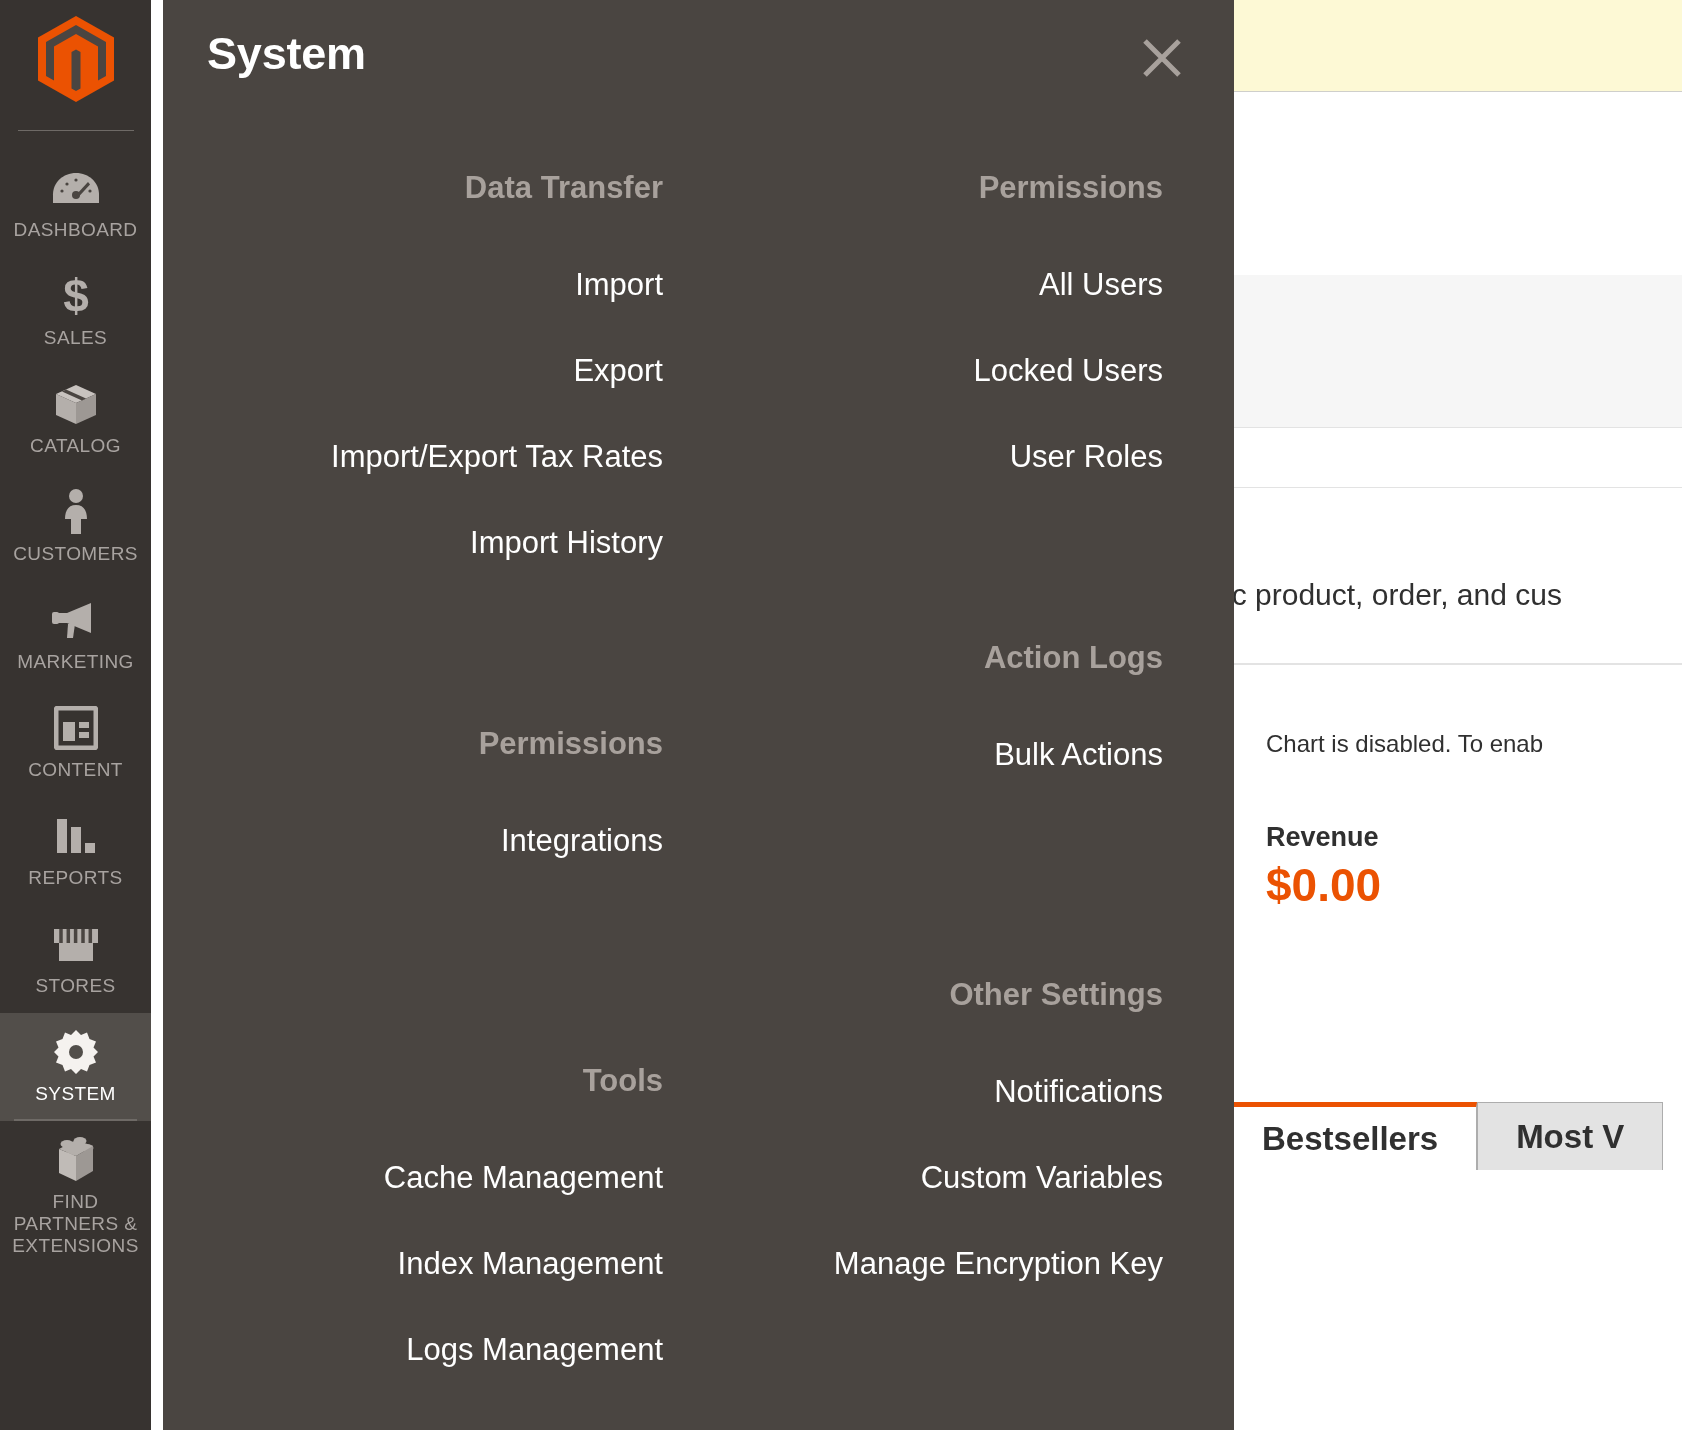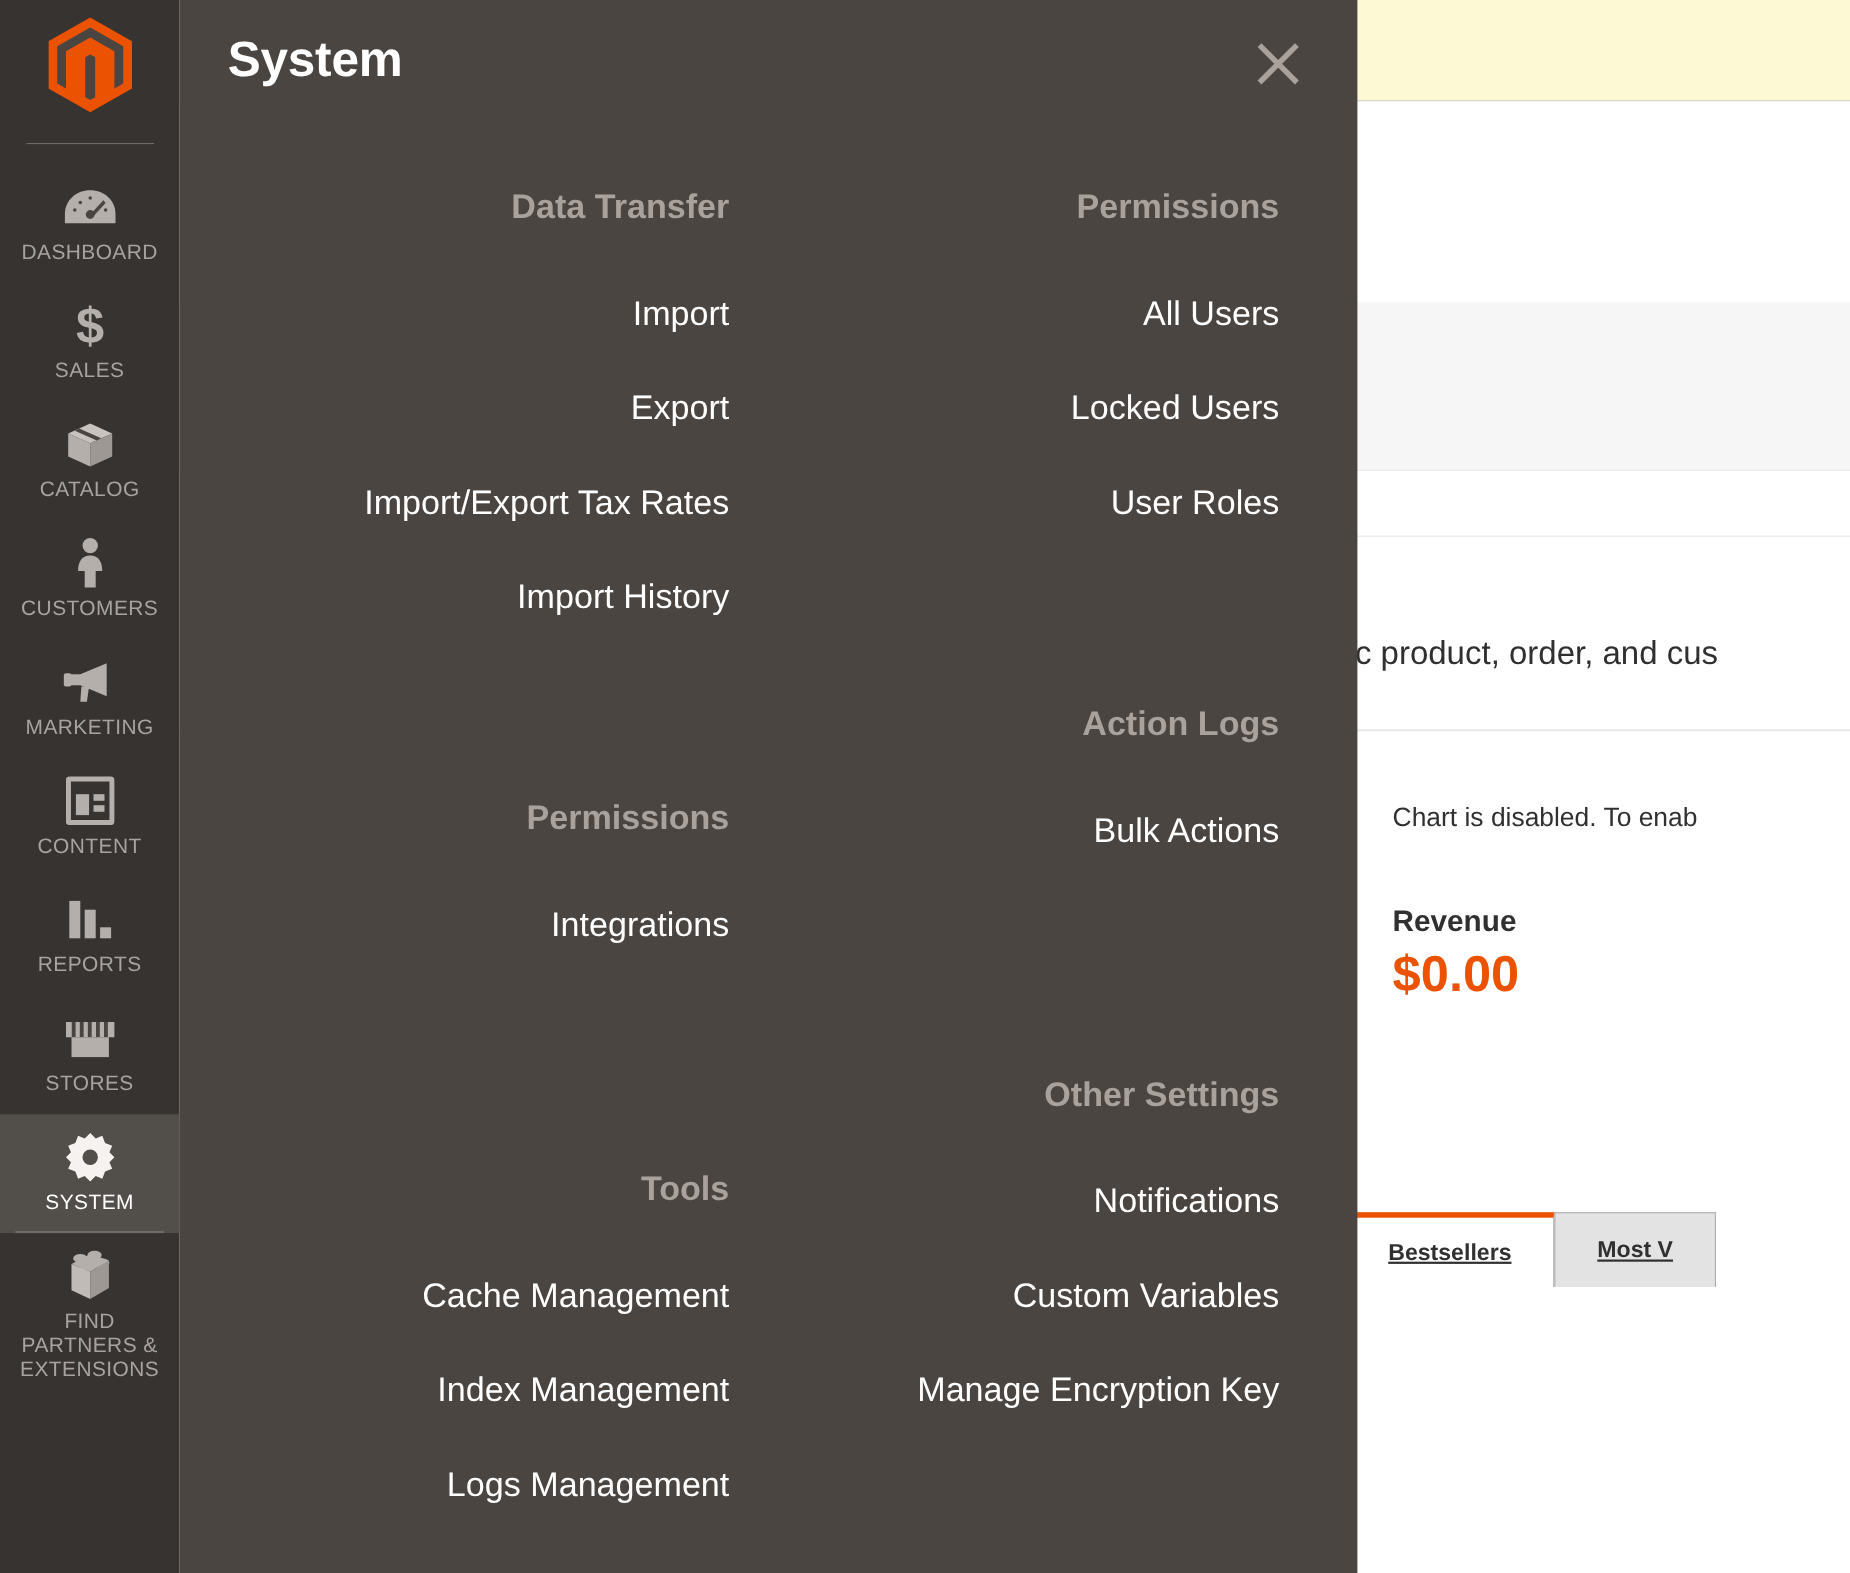--- a/index.html
+++ b/index.html
@@ -54,42 +54,41 @@
     font-size: 46px; font-weight: bold; color: #eb5202; white-space: nowrap;
   }
   .tabs {
     position: absolute; left: 1060px; top: 1102px;
     display: flex; align-items: flex-end;
   }
   .tab {
     height: 68px;
     padding: 0 38px;
     display: flex; align-items: center; justify-content: center;
-    font-size: 21px; font-weight: bold; color: #303030;
+    font-size: 33px; font-weight: bold; color: #303030;
     background: #e3e3e3;
     border: 1px solid #adadad;
     border-bottom: none;
     white-space: nowrap;
-    text-decoration: underline;
   }
   .tab.active {
     background: #ffffff;
     border-top: 5px solid #eb5202;
     color: #303030;
     border-left-color: #adadad;
   }
   .no-records {
     position: absolute; left: 1103px; top: 1200px;
     font-size: 29px; color: #303030; white-space: nowrap;
   }
 
   
   .sidebar {
     position: absolute; left: 0; top: 0;
-    width: 163px; height: 1430px;
+    width: 151px; height: 1430px;
     background: #373330;
   }
   .logo-wrap {
     height: 118px;
     display: flex; align-items: center; justify-content: center;
   }
   .logo-rule {
     width: 116px; height: 1px; background: #6e6a66;
     margin: 12px auto 0;
   }

